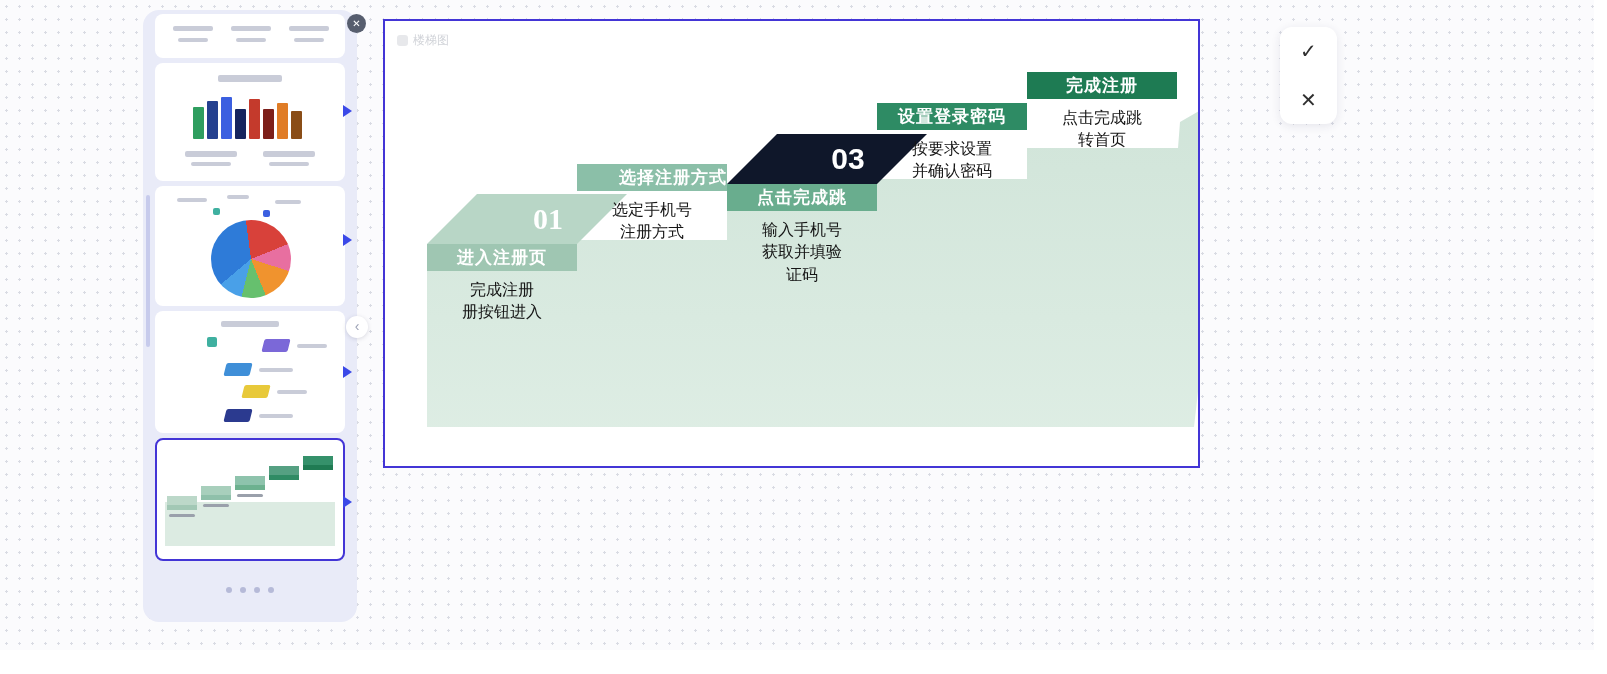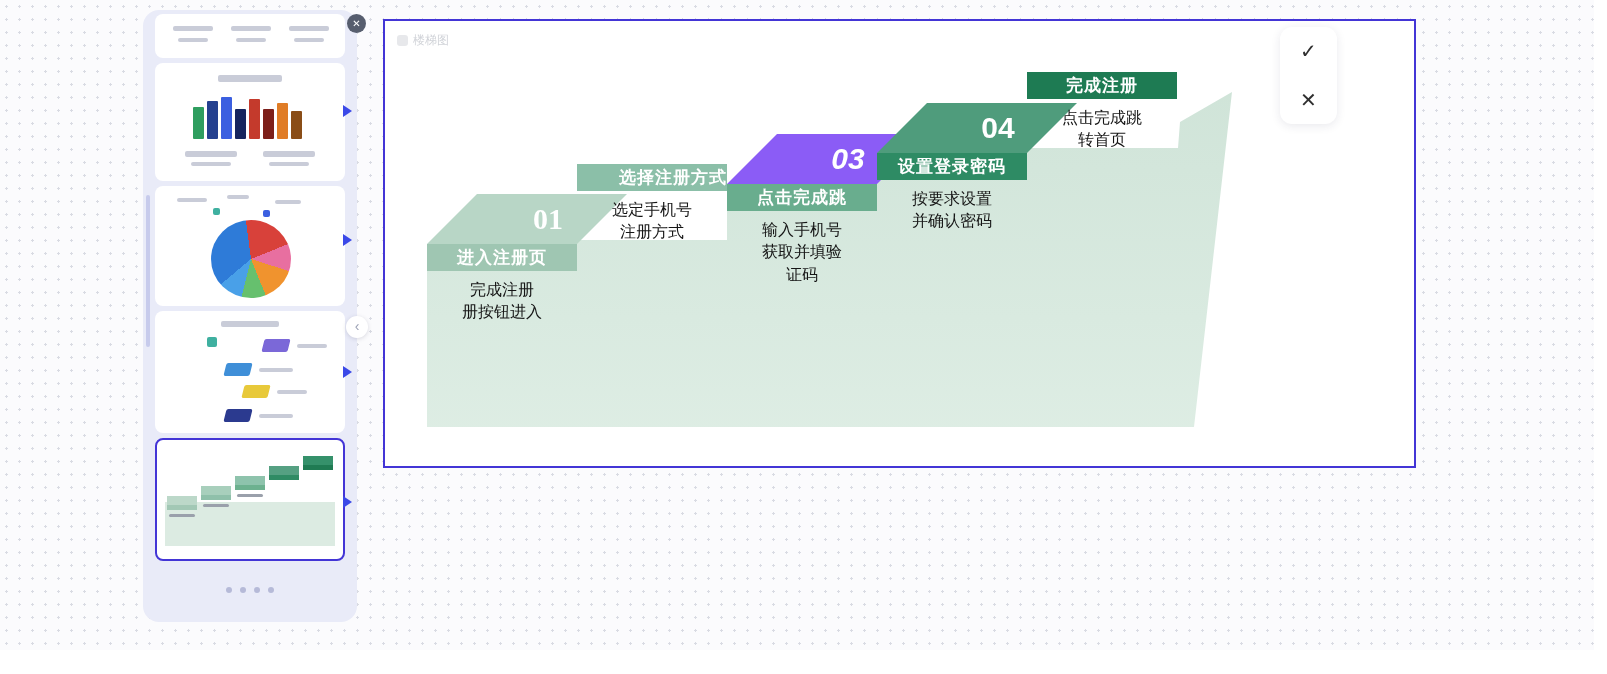--- a/index.html
+++ b/index.html
@@ -96,21 +96,21 @@
   .t5 .d3 { left: 80px; top: 54px; width: 26px; height: 3px; background: #9aa0ab; }
 
   .insert-arrow { position: absolute; left: 200px; width: 0; height: 0; cursor: pointer;
                   border-left: 9px solid #3b49e8; border-top: 6px solid transparent; border-bottom: 6px solid transparent; }
   .ia1 { top: 95px; } .ia2 { top: 224px; } .ia3 { top: 356px; } .ia4 { top: 486px; }
 
   .dots { position: absolute; left: 50%; transform: translateX(-50%); top: 577px; display: flex; gap: 8px; }
   .dots span { width: 6px; height: 6px; border-radius: 50%; background: #b6bad8; display: block; cursor: pointer; }
 
   
-  .canvas { position: absolute; left: 383px; top: 19px; width: 1033px; height: 449px;
+  .canvas { position: absolute; left: 383px; top: 19px; width: 817px; height: 449px;
             background: #fff; border: 2px solid #4335d6; }
   .watermark { position: absolute; left: 12px; top: 11px; display: flex; align-items: center; gap: 5px;
                color: #c9ccd2; font-size: 12px; opacity: .85; }
   .watermark .wicon { width: 11px; height: 11px; background: #e3e4e8; border-radius: 3px; display: block; }
 
   .platform { position: absolute; inset: 0;
               background: linear-gradient(180deg, #cde2d6, #dfeee5);
               clip-path: polygon(42px 249px, 192px 249px, 192px 219px, 342px 219px, 342px 189px,
                                  492px 189px, 492px 158px, 642px 158px, 642px 127px, 793px 127px,
                                  795px 101px, 847px 71px, 809px 406px, 42px 406px); }
@@ -256,33 +256,30 @@
 册按钮进入</div>
     </div>
 
     <div class="step step2">
       <div class="slabel" style="background-color: rgb(139, 191, 168); text-align: right;">选择注册方式</div>
       <div class="desc">选定手机号
 注册方式</div>
     </div>
 
     <div class="step step3">
-      <div class="tread" style="background-color: #8b5cf6; font-style: italic;">
+      <div class="tread" style="background-color: #0f172a;">
         <span class="num">03</span>
       </div>
       <div class="slabel" style="background-color: rgb(105, 173, 142);">点击完成跳</div>
       <div class="desc">输入手机号
 获取并填验
 证码</div>
     </div>
 
     <div class="step step4">
-      <div class="tread" style="background-color: rgb(79, 156, 124);">
-        <span class="num">04</span>
-      </div>
       <div class="slabel" style="background-color: rgb(46, 139, 100);">设置登录密码</div>
       <div class="desc">按要求设置
 并确认密码</div>
     </div>
 
     <div class="step step5">
       <div class="slabel" style="background-color: rgb(30, 123, 83);">完成注册</div>
       <div class="desc">点击完成跳
 转首页</div>
     </div>

